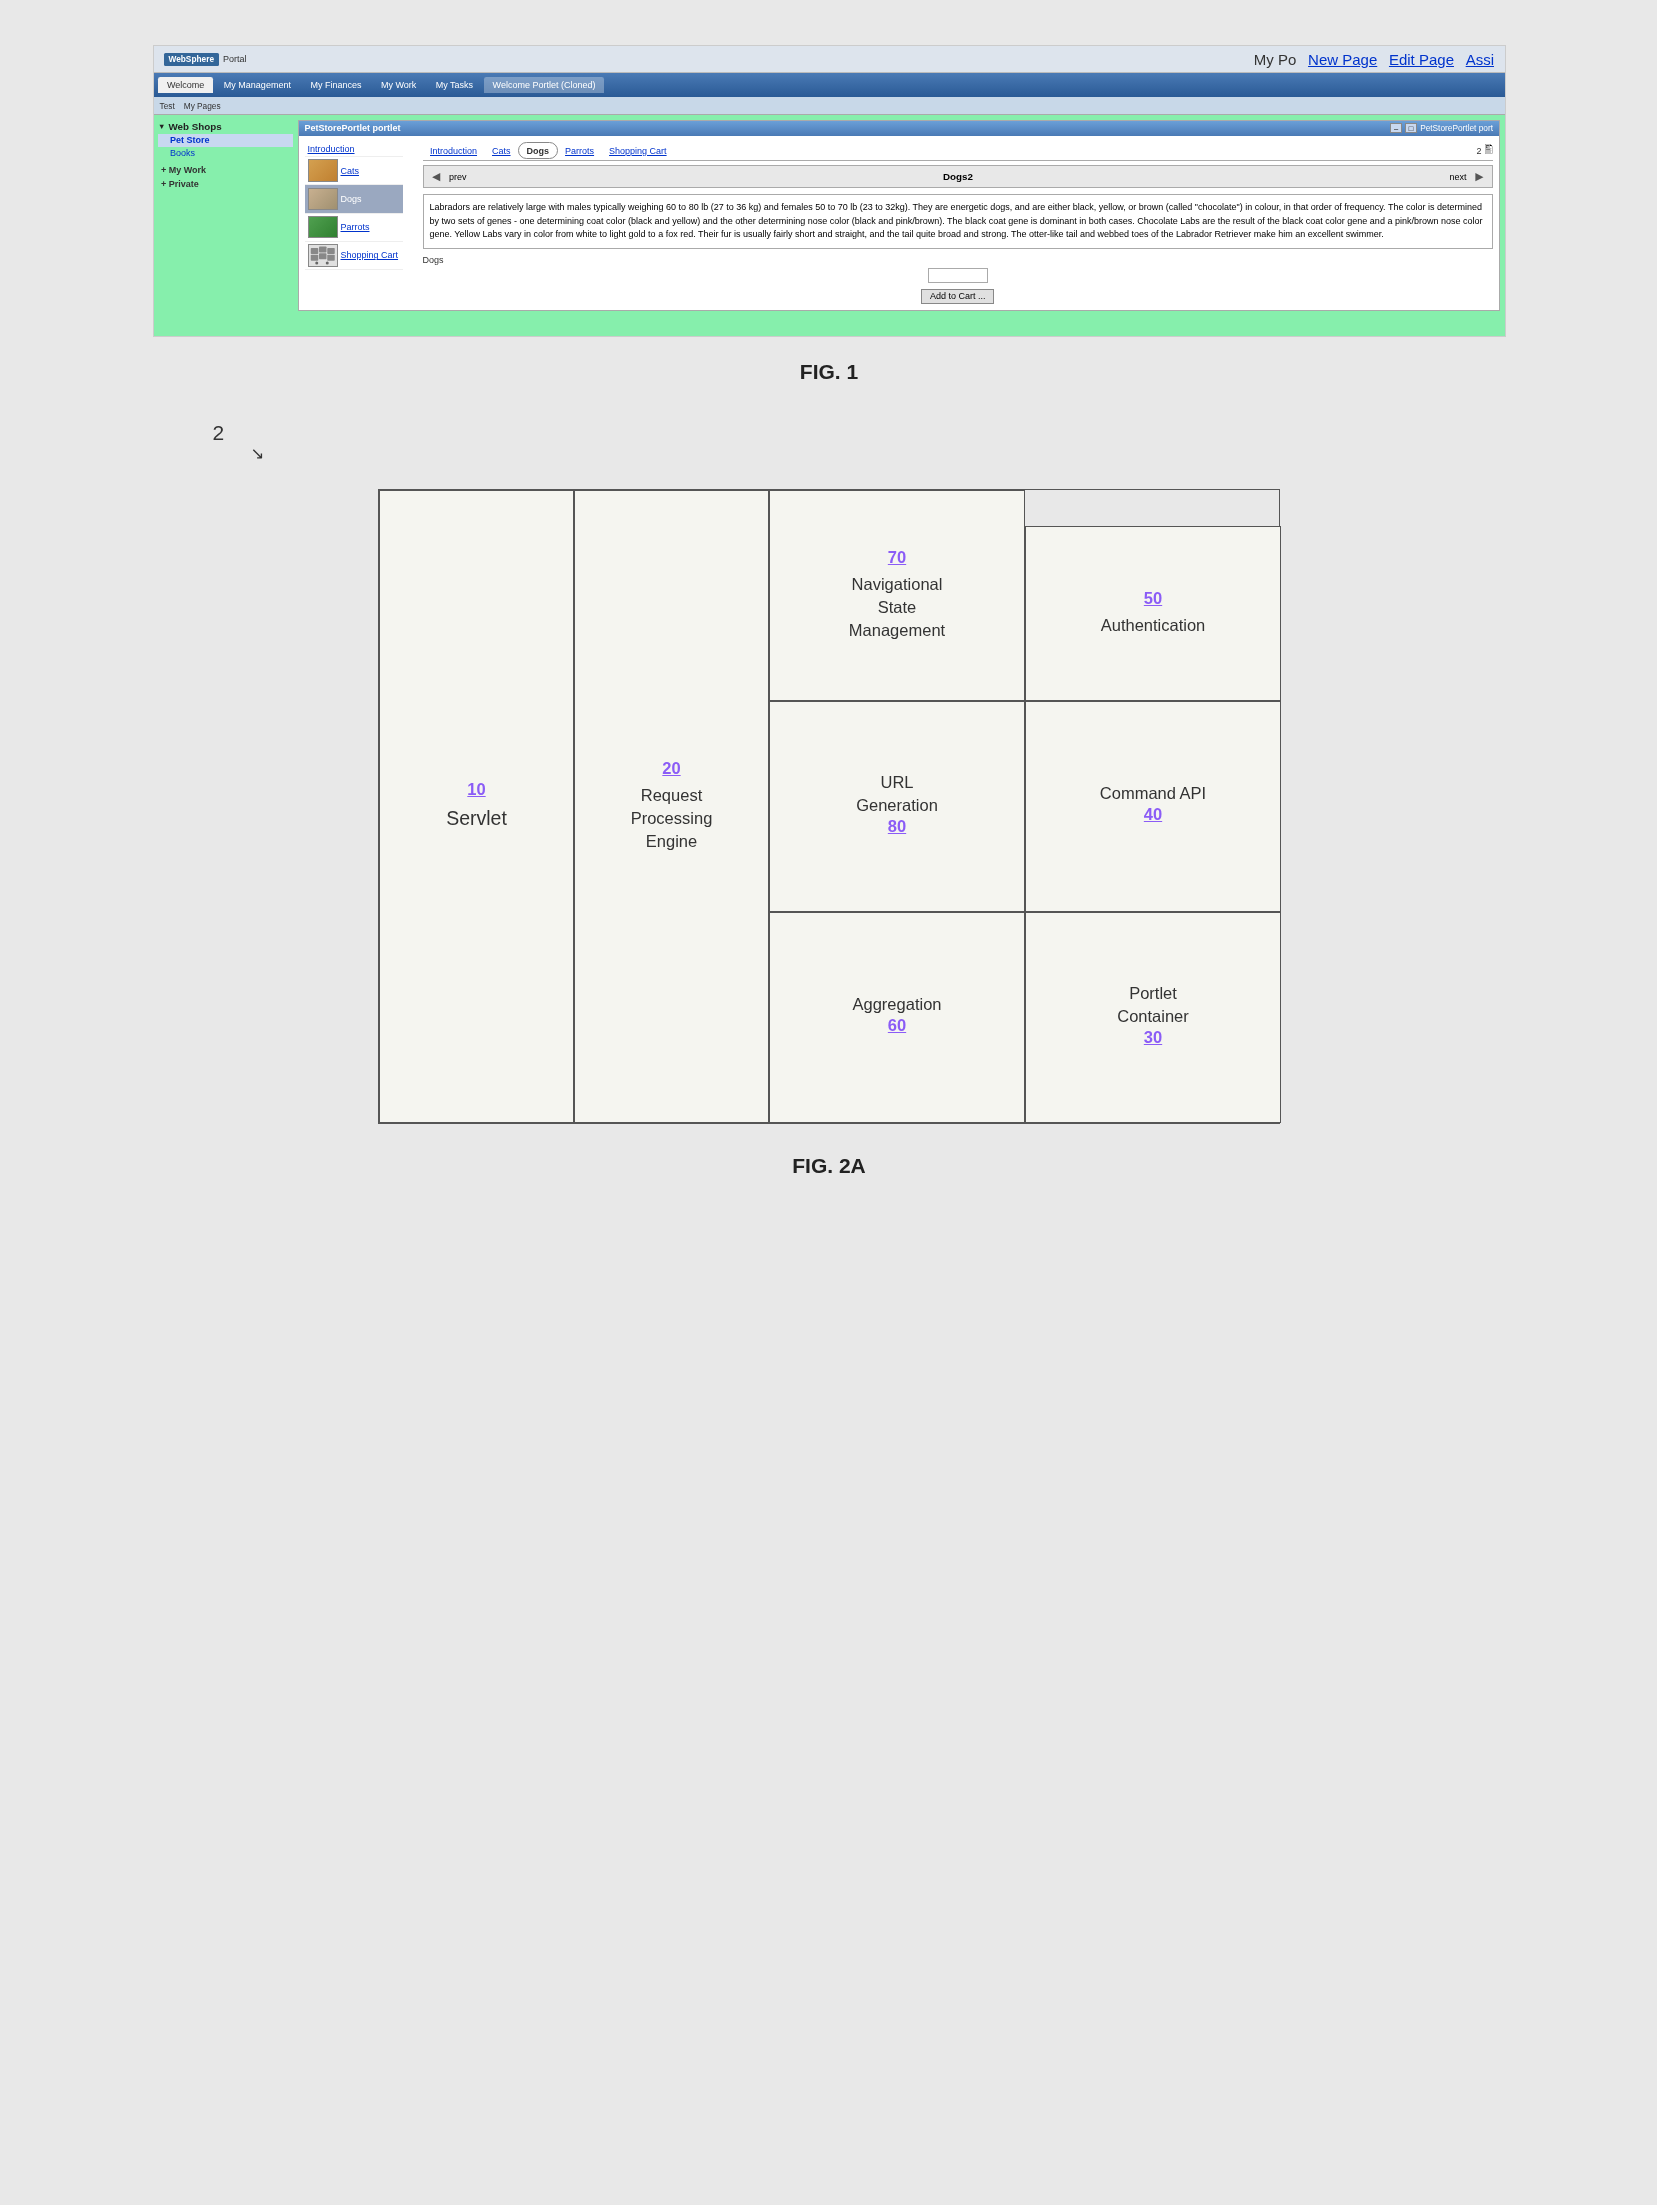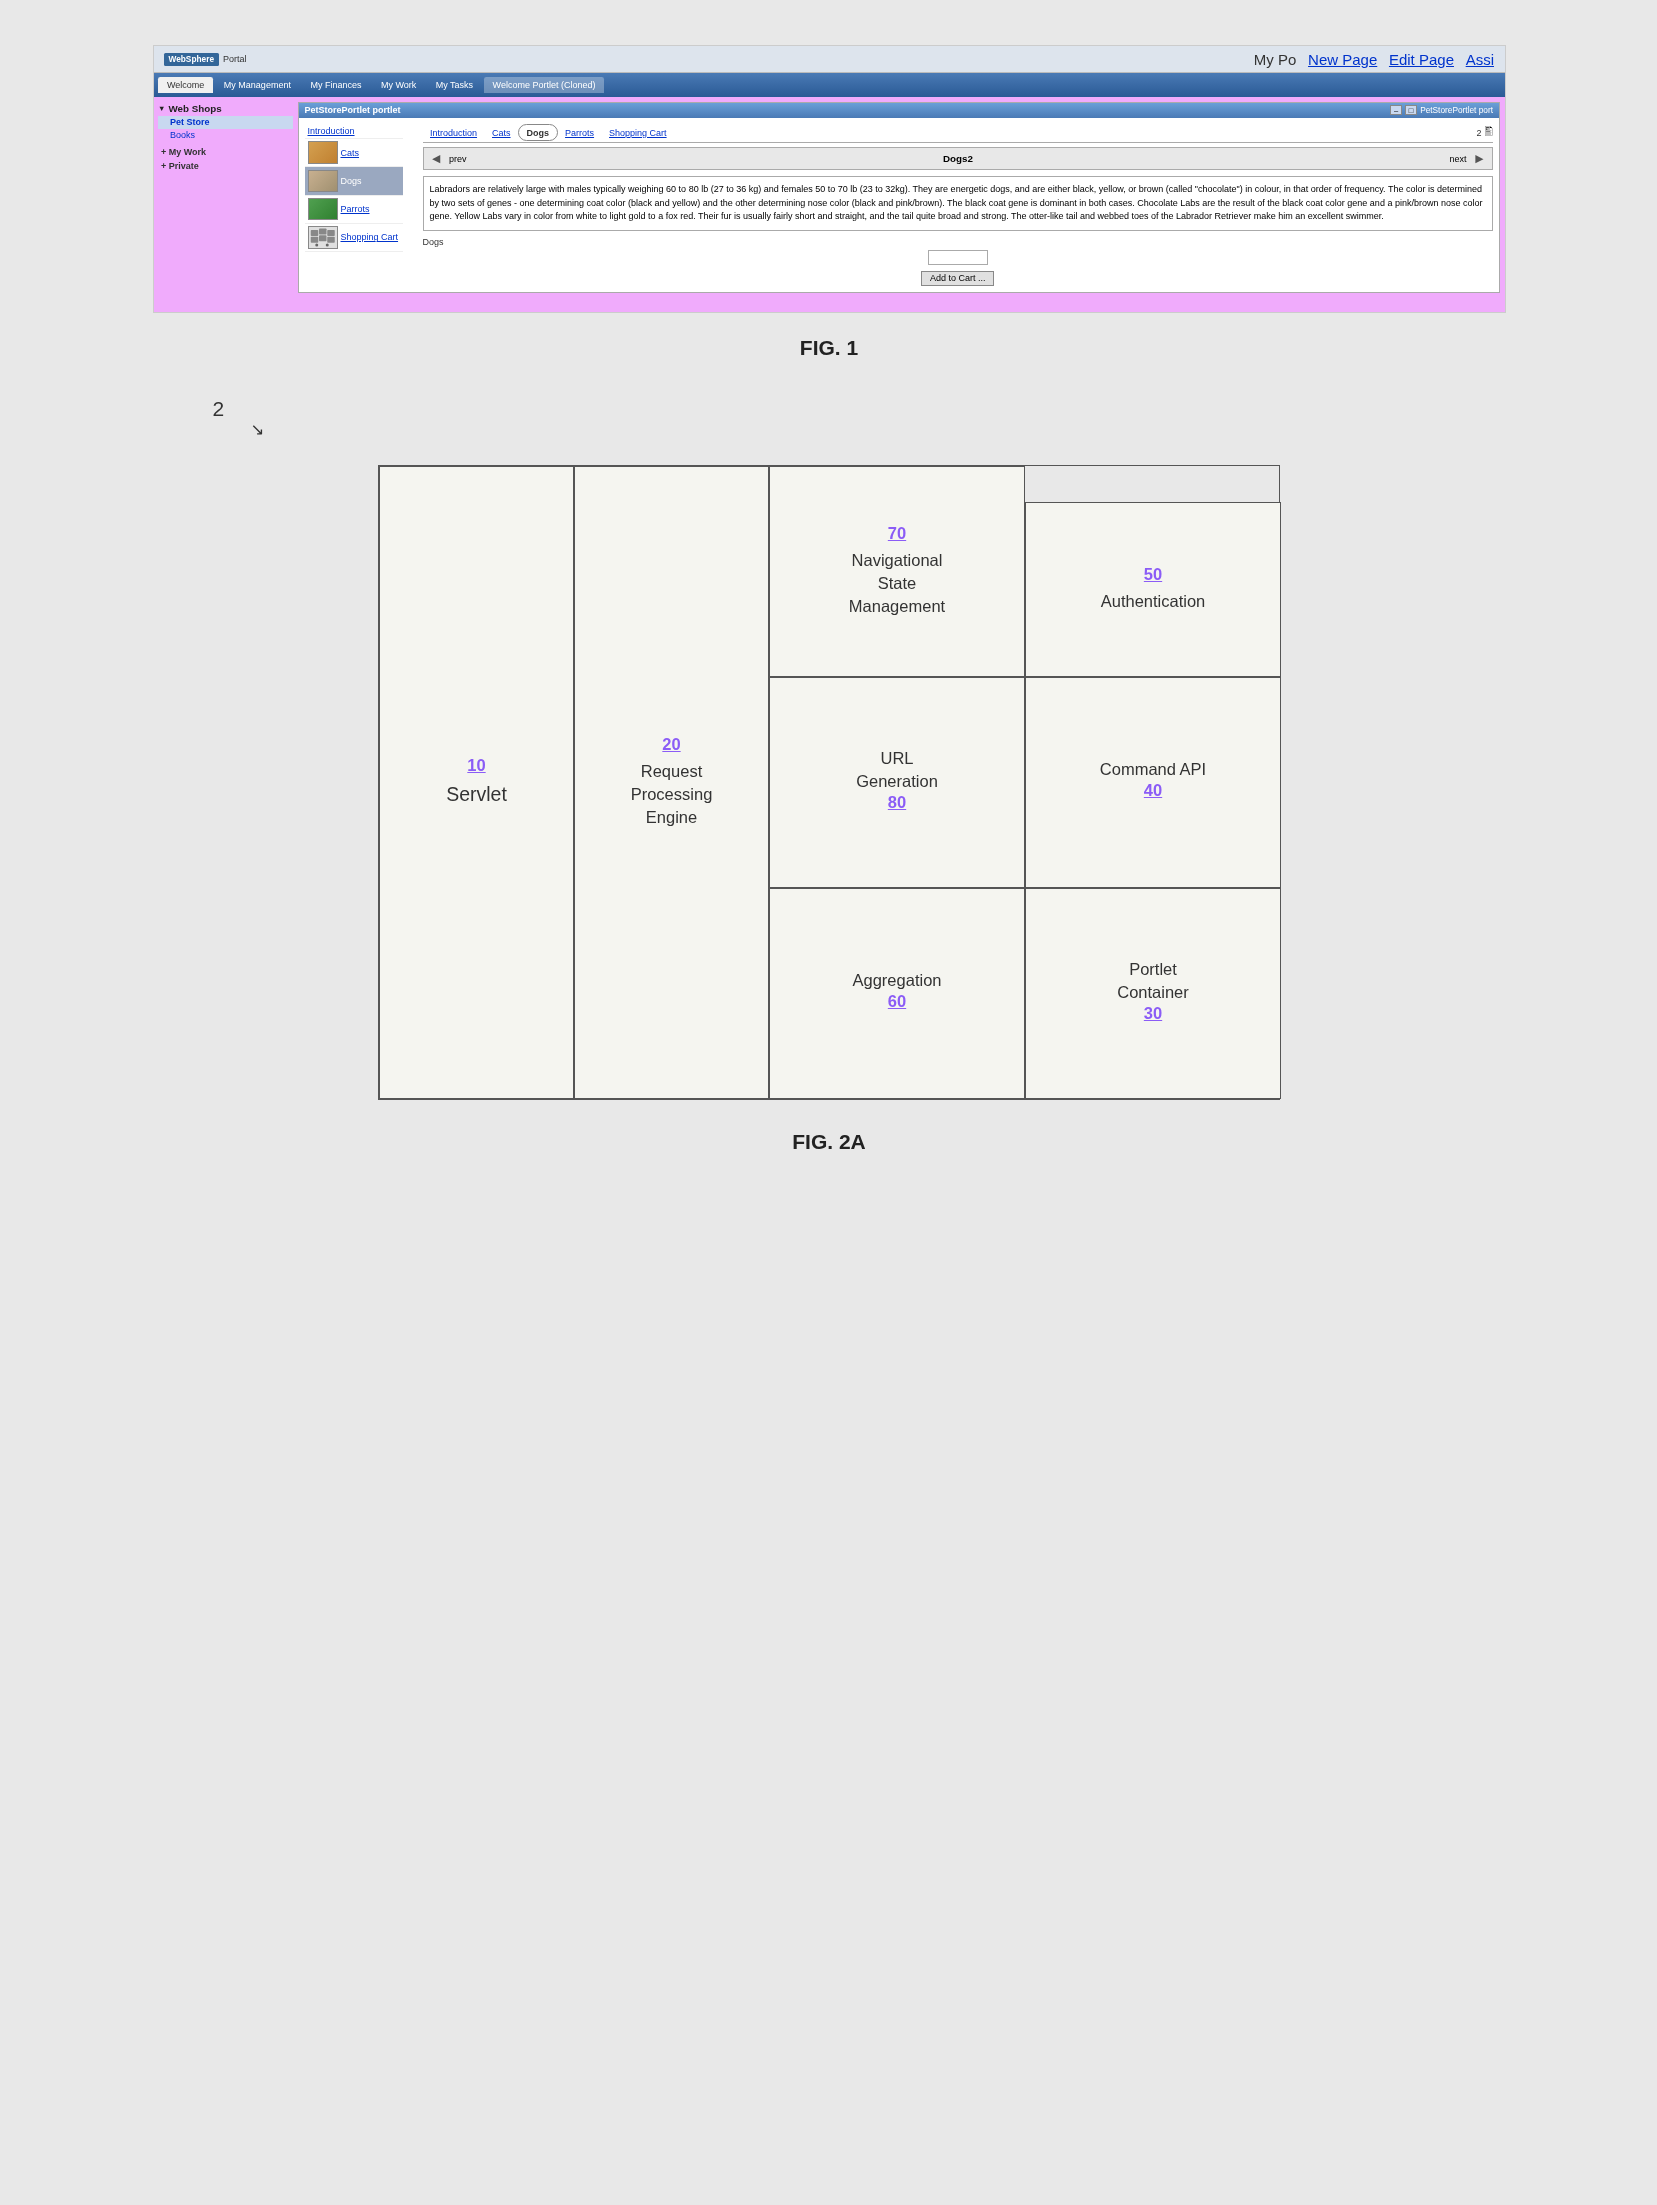--- a/index.html
+++ b/index.html
@@ -6,25 +6,25 @@
     body {
       background: #e8e8e8;
       font-family: Arial, sans-serif;
       font-size: 9.8px;
       width: 1658px;
       min-height: 2205px;
     }
 
     
     .portal-wrapper {
-      background: #f0abfc;
+      background: #86efac;
       border: 0.8px solid #ccc;
       margin: 45px auto 0 auto;
       width: 1353px;
-      padding-bottom: 15px;
+      padding-bottom: 21px;
     }
 
     .portal-topbar {
       background: #dde4ed;
       display: flex;
       align-items: center;
       justify-content: space-between;
       padding: 4.5px 10.5px;
       border-bottom: 0.8px solid #bbb;
     }
@@ -471,20 +471,24 @@
 
   <div class="portal-nav">
     <div class="portal-nav-tab active">Welcome</div>
     <div class="portal-nav-tab">My Management</div>
     <div class="portal-nav-tab">My Finances</div>
     <div class="portal-nav-tab">My Work</div>
     <div class="portal-nav-tab">My Tasks</div>
     <div class="portal-nav-tab selected">Welcome Portlet (Cloned)</div>
   </div>
 
+  <div class="portal-subnav">
+    <span class="portal-subnav-item">Test</span>
+    <span class="portal-subnav-item">My Pages</span>
+  </div>
 
   <div class="portal-body">
 
     <div class="portal-sidebar">
       <div class="sidebar-section">
         <div class="sidebar-header">
           <span class="arrow">▼</span>
           <span>Web Shops</span>
         </div>
         <div class="sidebar-item active">

